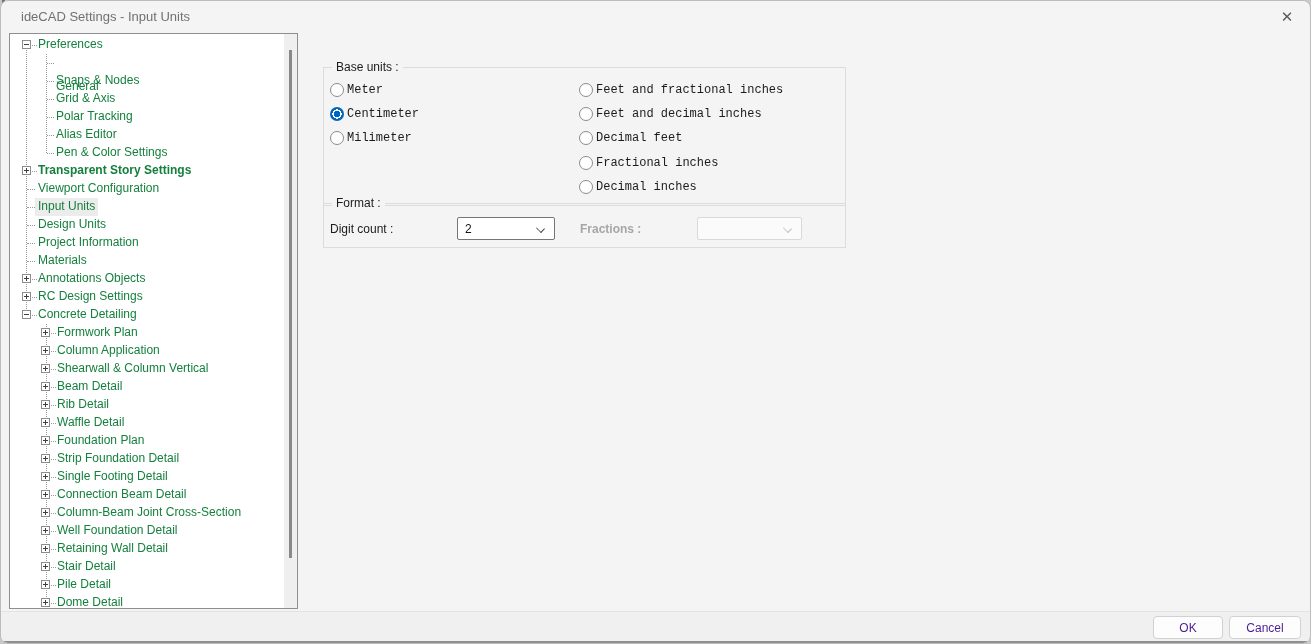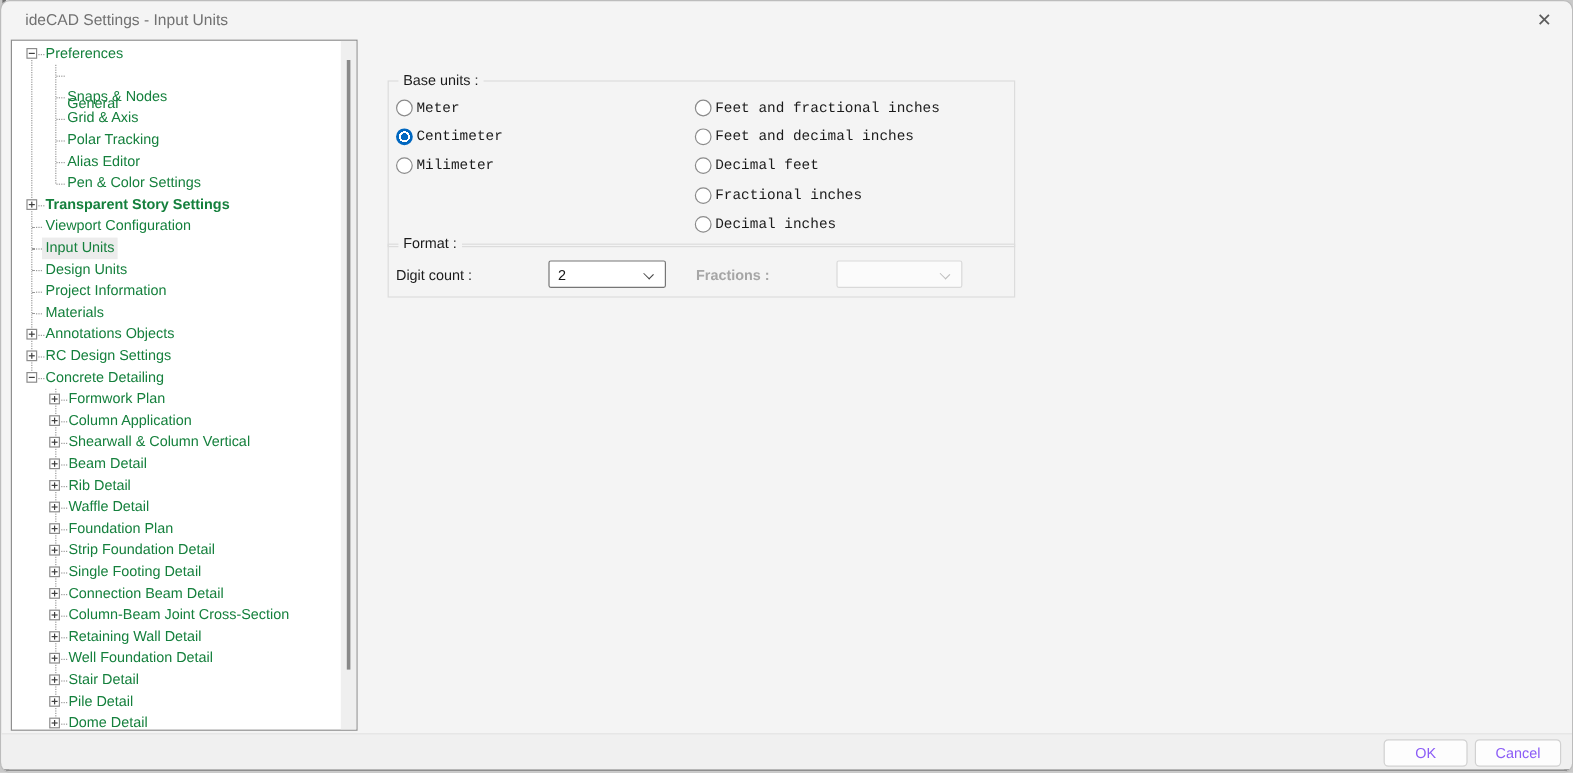--- a/index.html
+++ b/index.html
@@ -106,21 +106,21 @@
   .combo.disabled .chev { border-color:#bdbdbd; }
   
   .footer {
     position:absolute; left:0; right:0; bottom:2px; height:30px;
     background:#f0f0f0; border-top:1px solid #e3e3e3;
   }
   .btn {
     position:absolute; top:4px; height:23px;
     background:#fdfdfd; border:1px solid #d1d1d1; border-radius:4px;
     display:flex; align-items:center; justify-content:center;
-    font-size:12px; color:#8b5cf6; cursor:default;
+    font-size:12px; color:#4c1d95; cursor:default;
   }
   .btn-ok { right:87px; width:70px; }
   .btn-cancel { right:9px; width:72px; }
 </style>
 </head>
 <body>
 
 <div class="bg-fragment"></div>
 
 <div class="window">
@@ -255,26 +255,26 @@
           <span class="label" style="left: 44px;">Connection Beam Detail</span>
         </div>
         <div class="tree-row">
           <span class="conn" style="left: 41px; width: 5px;"></span>
           <span class="expander plus" style="left: 31px;"></span>
           <span class="label" style="left: 44px;">Column-Beam Joint Cross-Section</span>
         </div>
         <div class="tree-row">
           <span class="conn" style="left: 41px; width: 5px;"></span>
           <span class="expander plus" style="left: 31px;"></span>
+          <span class="label" style="left: 44px;">Well Foundation Detail</span>
+        </div>
+        <div class="tree-row">
+          <span class="conn" style="left: 41px; width: 5px;"></span>
+          <span class="expander plus" style="left: 31px;"></span>
           <span class="label" style="left: 44px;">Retaining Wall Detail</span>
-        </div>
-        <div class="tree-row">
-          <span class="conn" style="left: 41px; width: 5px;"></span>
-          <span class="expander plus" style="left: 31px;"></span>
-          <span class="label" style="left: 44px;">Well Foundation Detail</span>
         </div>
         <div class="tree-row">
           <span class="conn" style="left: 41px; width: 5px;"></span>
           <span class="expander plus" style="left: 31px;"></span>
           <span class="label" style="left: 44px;">Stair Detail</span>
         </div>
         <div class="tree-row">
           <span class="conn" style="left: 41px; width: 5px;"></span>
           <span class="expander plus" style="left: 31px;"></span>
           <span class="label" style="left: 44px;">Pile Detail</span>

